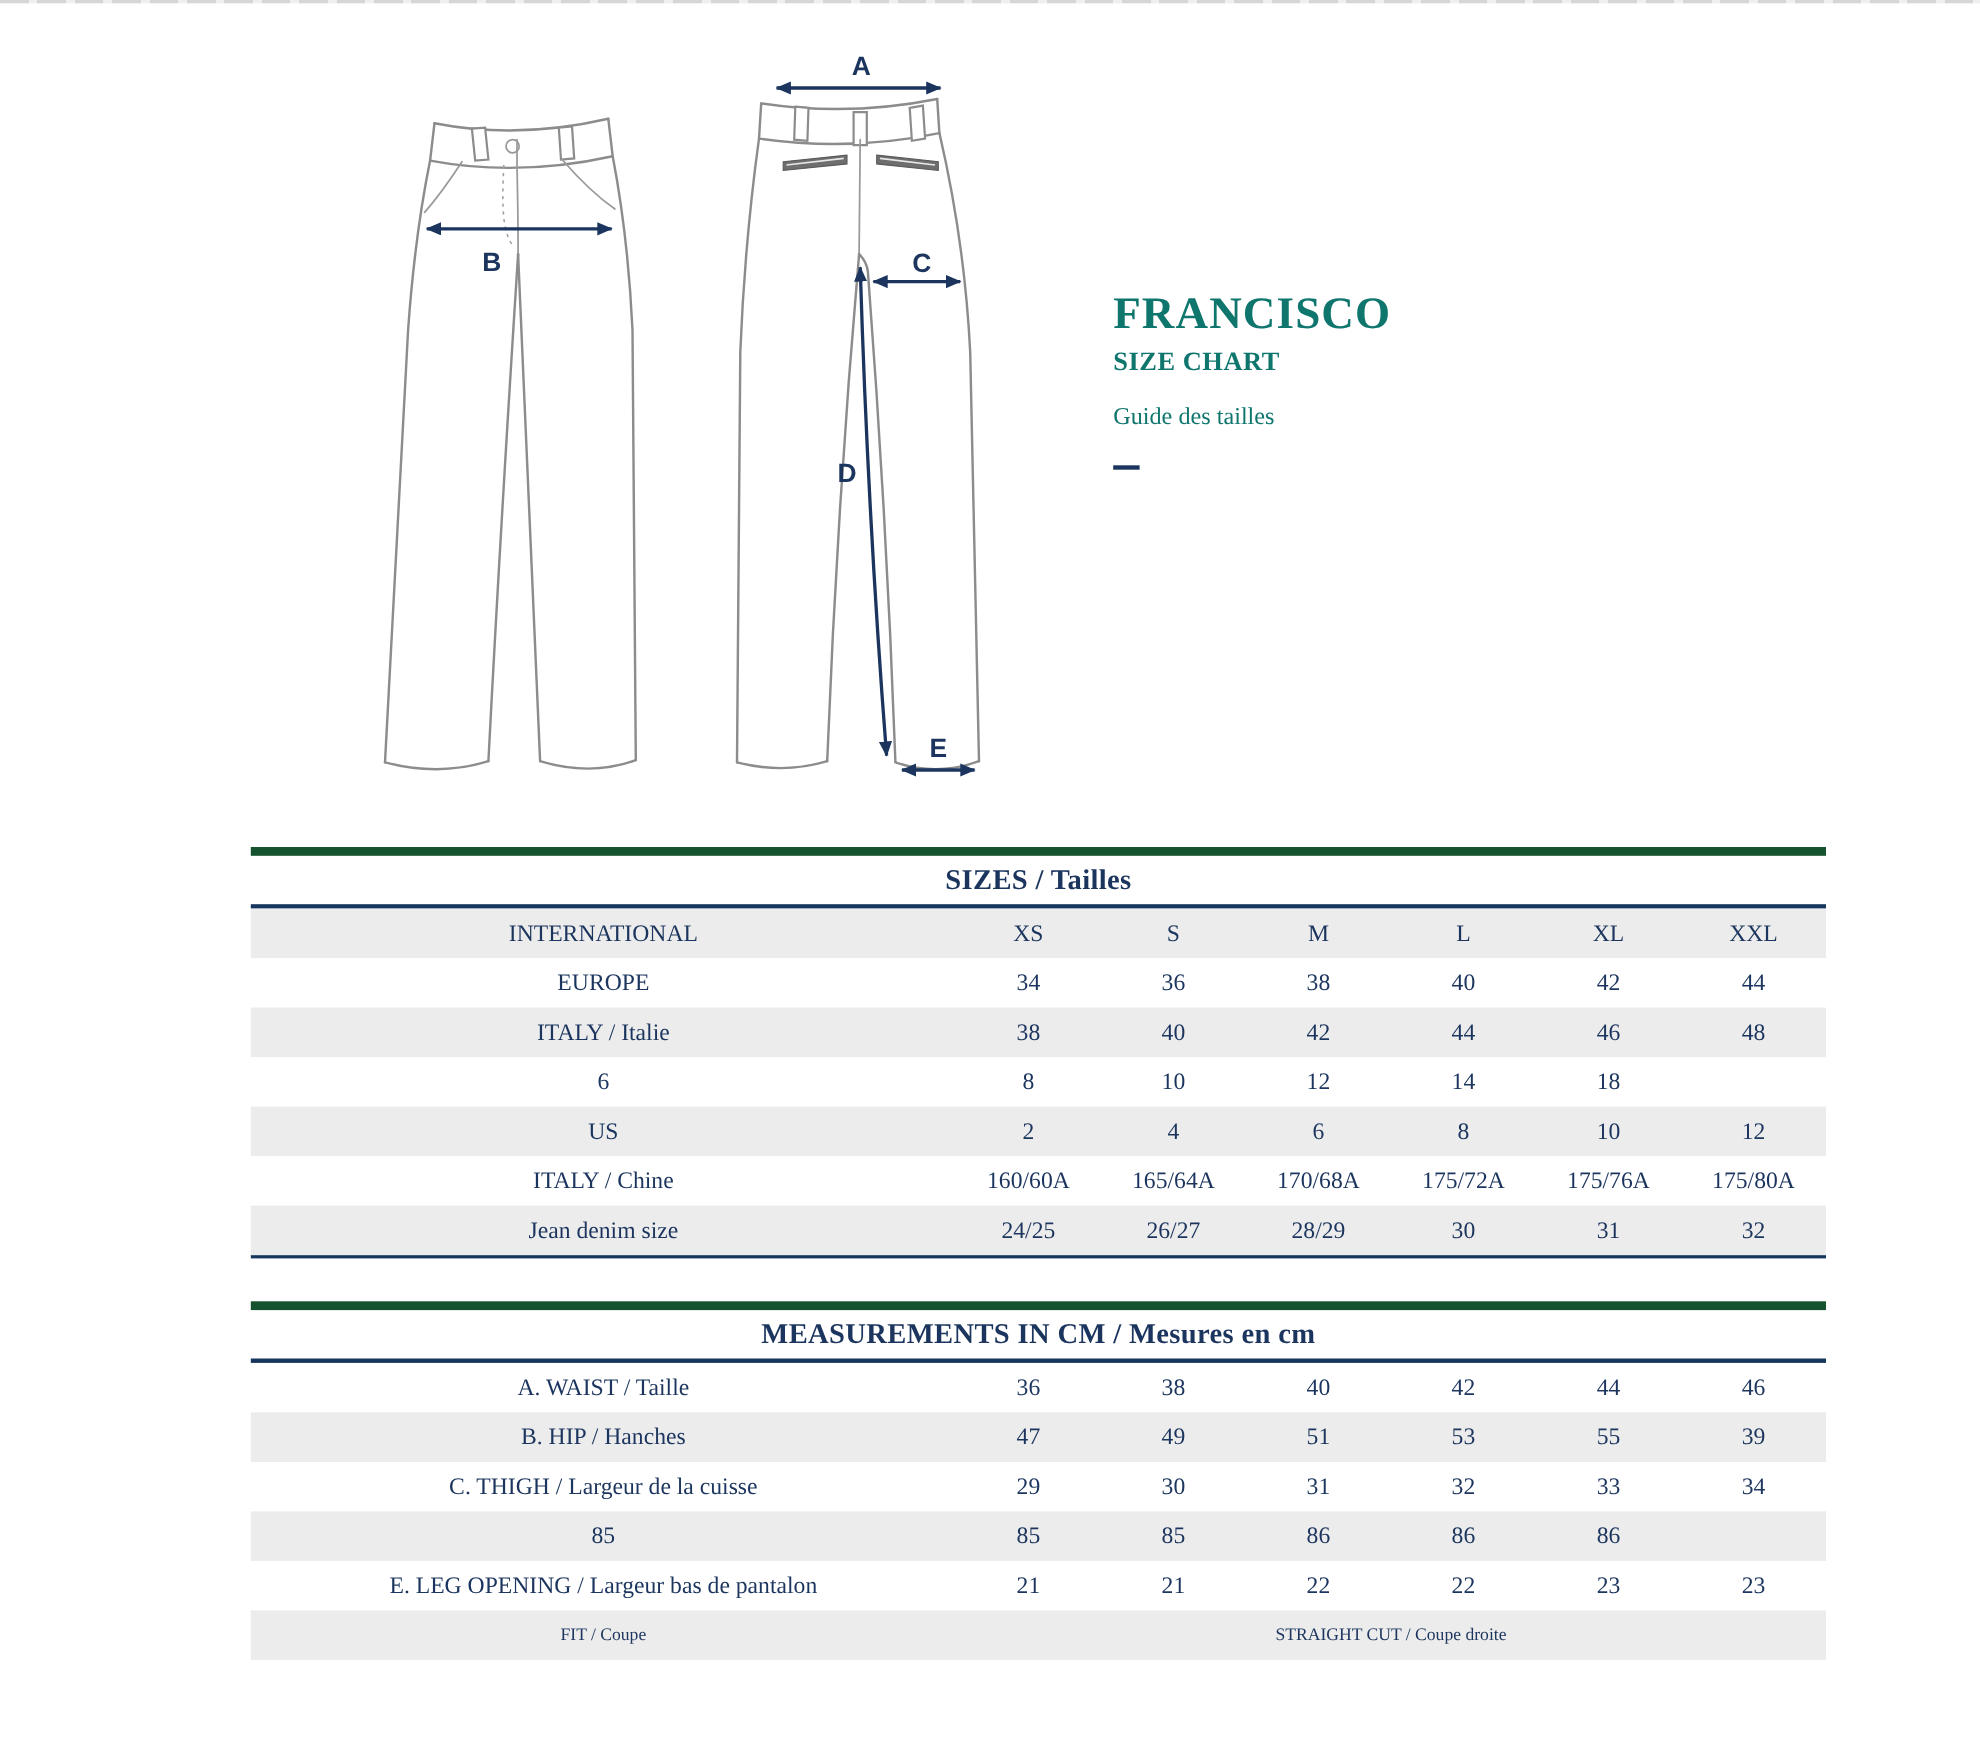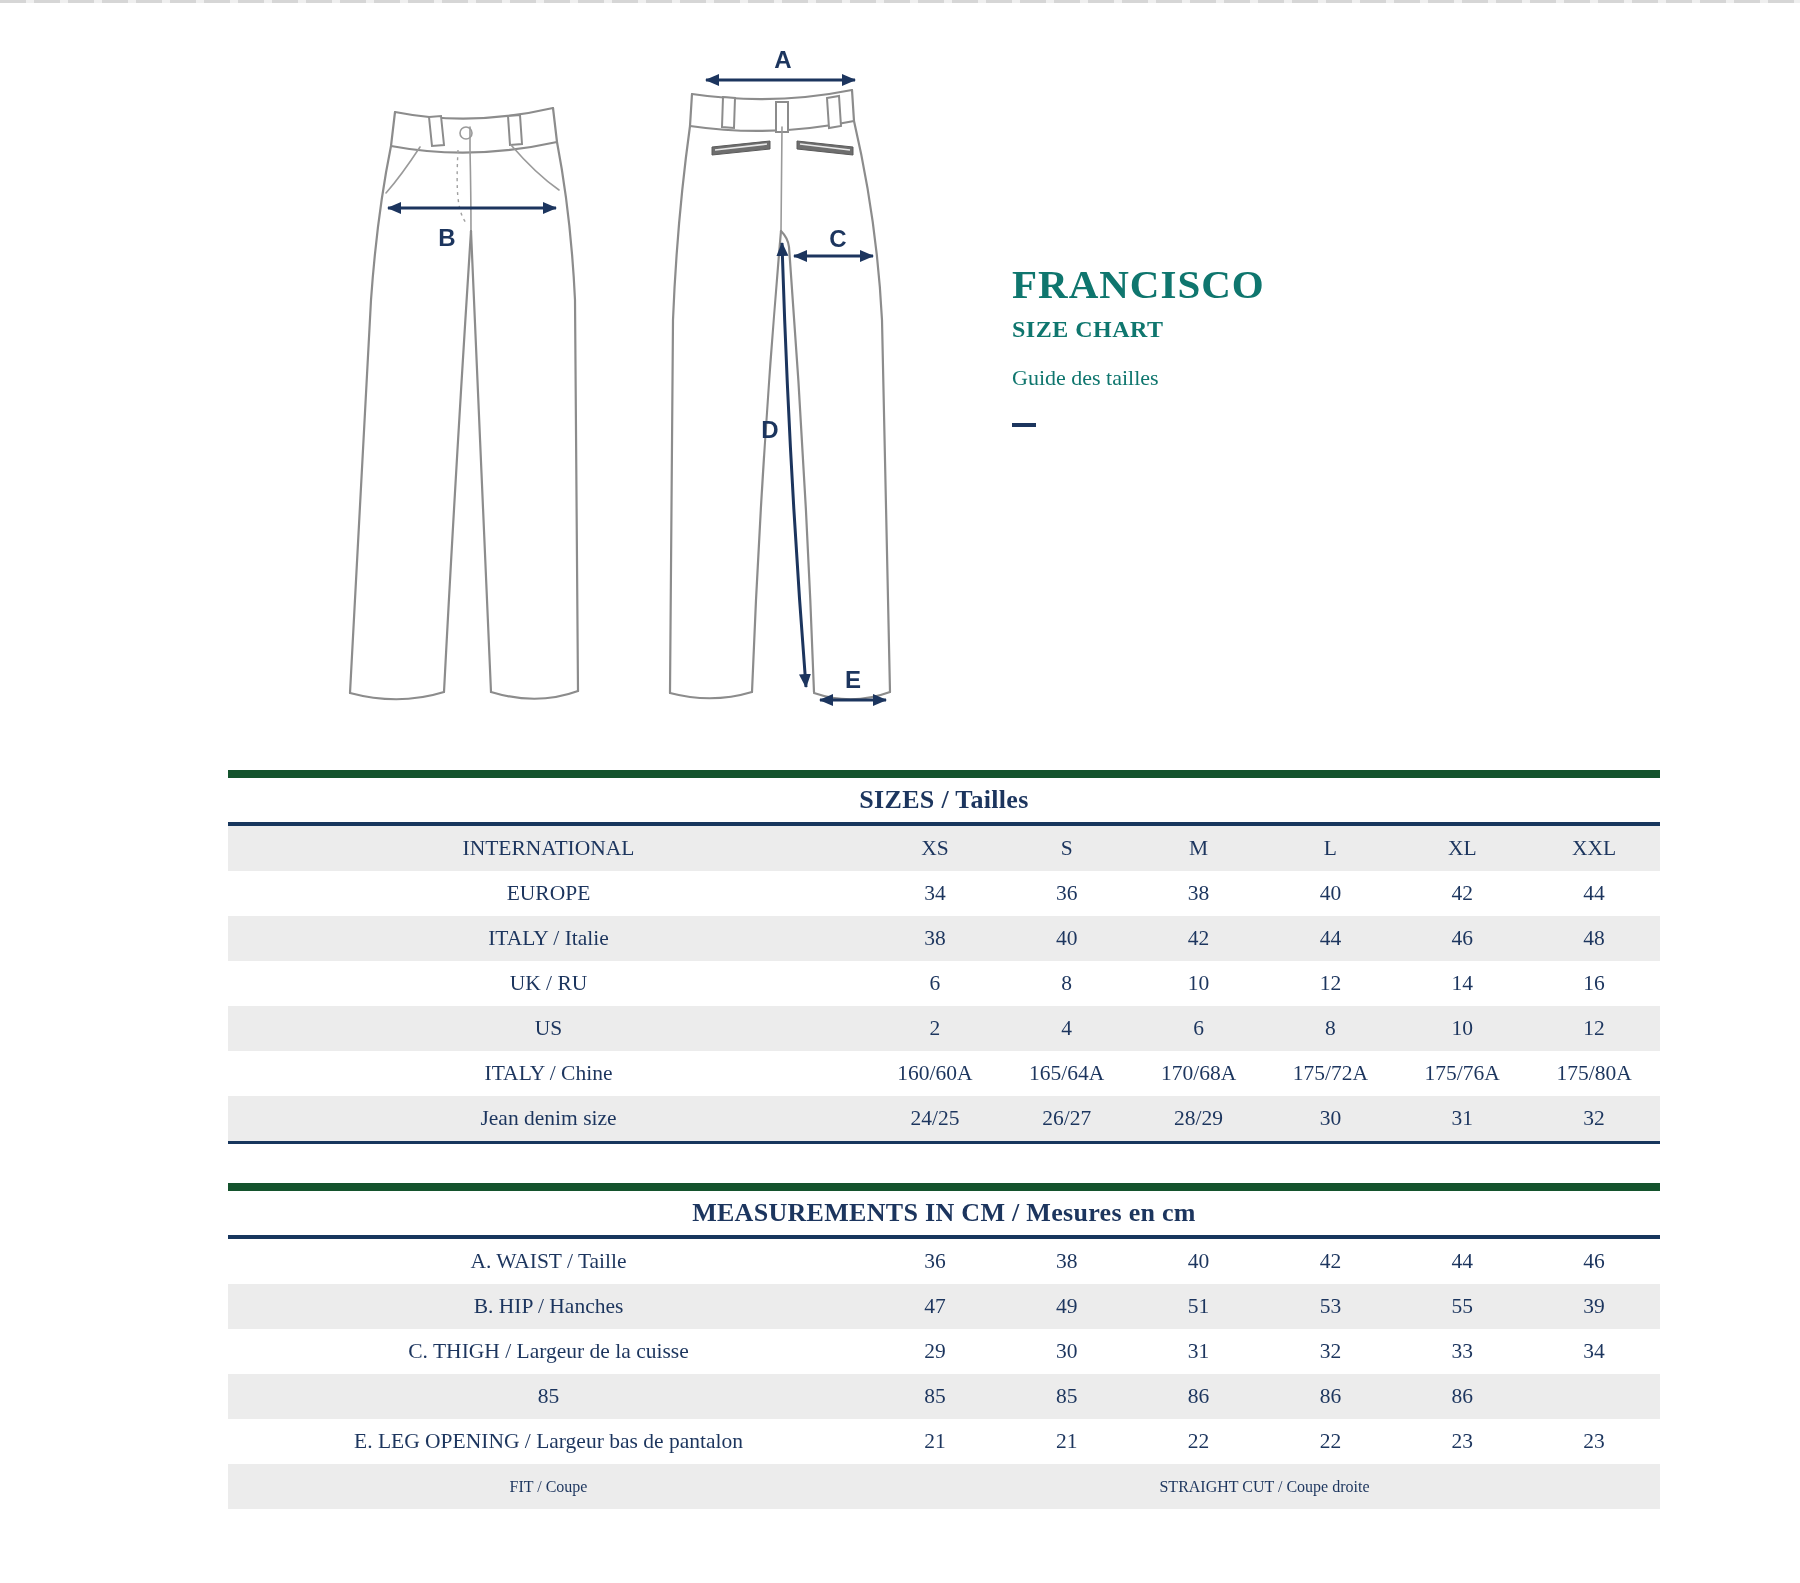--- a/index.html
+++ b/index.html
@@ -168,27 +168,26 @@
     <div class="sc-row gray">
       <div class="sc-cell">ITALY / Italie</div>
       <div class="sc-cell">38</div>
       <div class="sc-cell">40</div>
       <div class="sc-cell">42</div>
       <div class="sc-cell">44</div>
       <div class="sc-cell">46</div>
       <div class="sc-cell">48</div>
     </div>
     <div class="sc-row">
-      <div class="sc-cell">UK / RU</div>
       <div class="sc-cell">6</div>
       <div class="sc-cell">8</div>
       <div class="sc-cell">10</div>
       <div class="sc-cell">12</div>
       <div class="sc-cell">14</div>
-      <div class="sc-cell">16</div>
+      <div class="sc-cell">18</div>
     </div>
     <div class="sc-row gray">
       <div class="sc-cell">US</div>
       <div class="sc-cell">2</div>
       <div class="sc-cell">4</div>
       <div class="sc-cell">6</div>
       <div class="sc-cell">8</div>
       <div class="sc-cell">10</div>
       <div class="sc-cell">12</div>
     </div>

